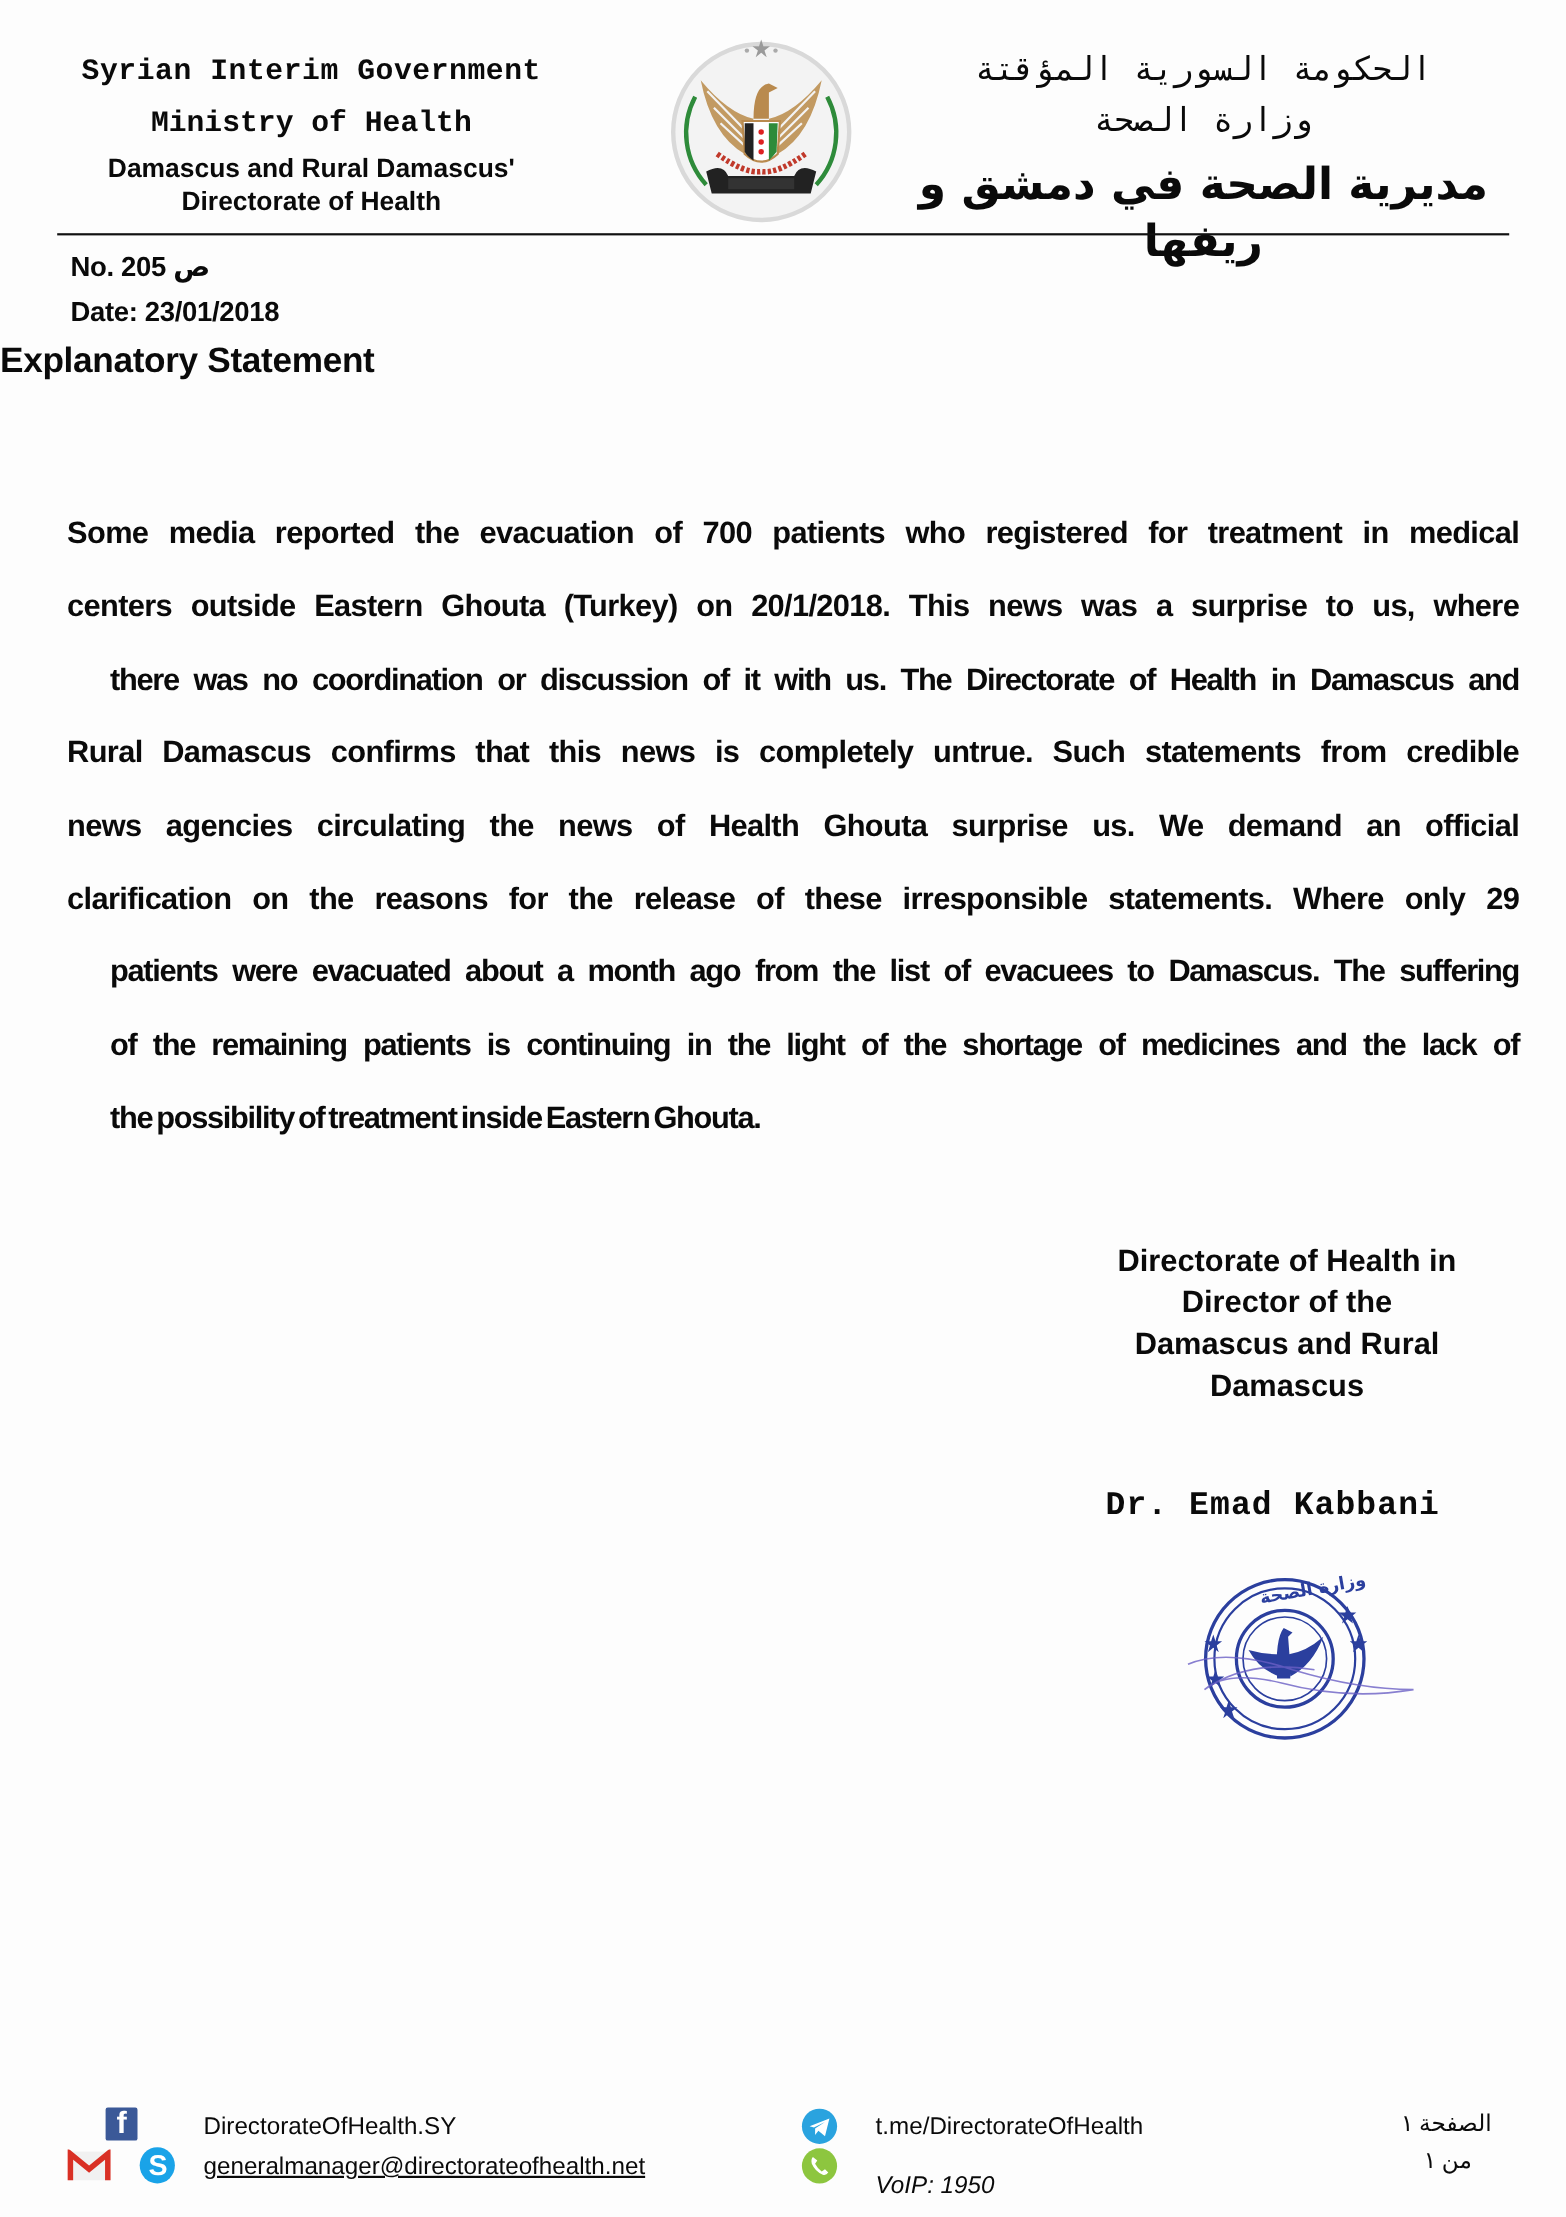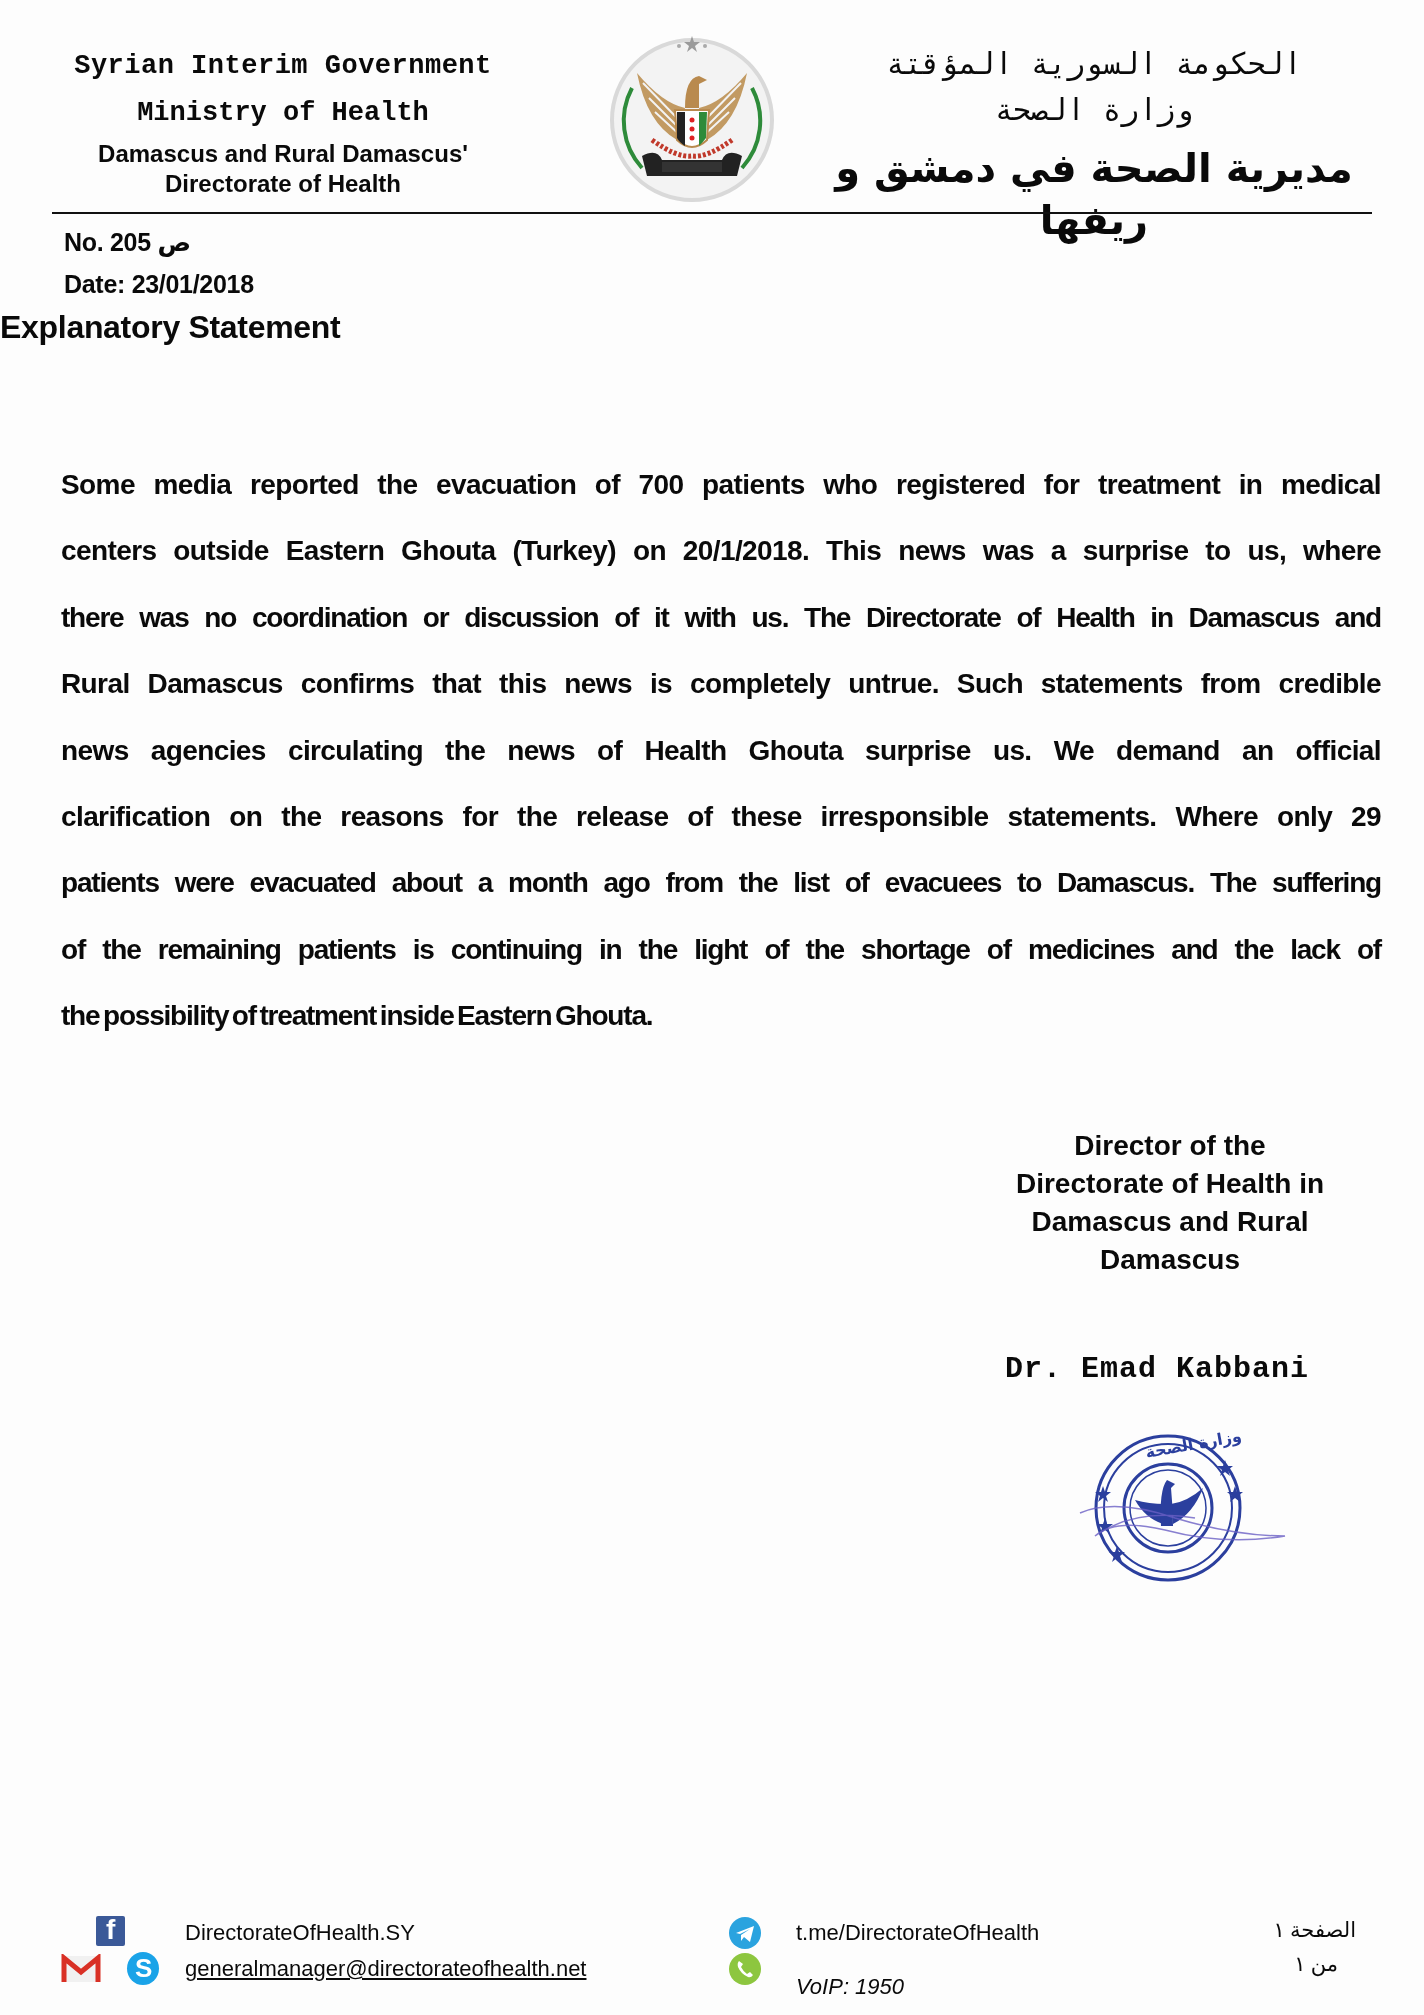--- a/index.html
+++ b/index.html
@@ -30,21 +30,21 @@
   
   .meta { left: 64px; font-size: 25px; font-weight: bold; font-family: "Liberation Sans Narrow", "Liberation Sans", "DejaVu Sans", sans-serif; letter-spacing: -0.3px; }
   .meta-no { top: 228px; }
   .meta-date { top: 270px; }
 
   .doc-title { left: 0; width: 1424px; top: 309px; text-align: left; font-size: 32px; font-weight: bold; letter-spacing: -0.3px; }
 
   
   .body { left: 61px; top: 452px; width: 1320px; }
   .line { font-size: 28px; line-height: 66.4px; font-weight: bold; text-align: justify; text-align-last: justify; white-space: nowrap; overflow: visible; height: 66.4px; letter-spacing: -0.6px; word-spacing: -1px; }
-  .line.tight { letter-spacing: -1.2px; word-spacing: -3px; }
+  .line.tight { letter-spacing: -1.2px; word-spacing: -3px; margin-left: 39px; }
   .line.last { text-align-last: left; }
 
   
   .sig { left: 985px; width: 370px; top: 1127px; text-align: center; font-size: 28px; line-height: 38px; font-weight: bold; }
   .sig-name { left: 1005px; top: 1352px; font-size: 30px; letter-spacing: 1px; }
   .stamp { left: 1075px; top: 1418px; width: 220px; height: 190px; }
 
   
   .ft { font-size: 22px; line-height: 28px; }
   .icon { position: absolute; }
@@ -106,22 +106,22 @@
   <div class="line tight">there was no coordination or discussion of it with us. The Directorate of Health in Damascus and</div>
   <div class="line">Rural Damascus confirms that this news is completely untrue. Such statements from credible</div>
   <div class="line">news agencies circulating the news of Health Ghouta surprise us. We demand an official</div>
   <div class="line">clarification on the reasons for the release of these irresponsible statements. Where only 29</div>
   <div class="line tight">patients were evacuated about a month ago from the list of evacuees to Damascus. The suffering</div>
   <div class="line tight">of the remaining patients is continuing in the light of the shortage of medicines and the lack of</div>
   <div class="line last tight">the possibility of treatment inside Eastern Ghouta.</div>
 </div>
 
 <div class="abs sig sans">
+  <div>Directorate of Health in</div>
   <div>Director of the</div>
-  <div>Directorate of Health in</div>
   <div>Damascus and Rural</div>
   <div>Damascus</div>
 </div>
 <div class="abs mono sig-name">Dr. Emad Kabbani</div>
 
 <svg class="abs stamp" viewBox="0 0 220 190">
   <g fill="none" stroke="#2b3f9e">
     <circle cx="93" cy="90" r="72" stroke-width="3"></circle>
     <circle cx="93" cy="90" r="64" stroke-width="2"></circle>
     <circle cx="93" cy="90" r="44" stroke-width="3"></circle>

